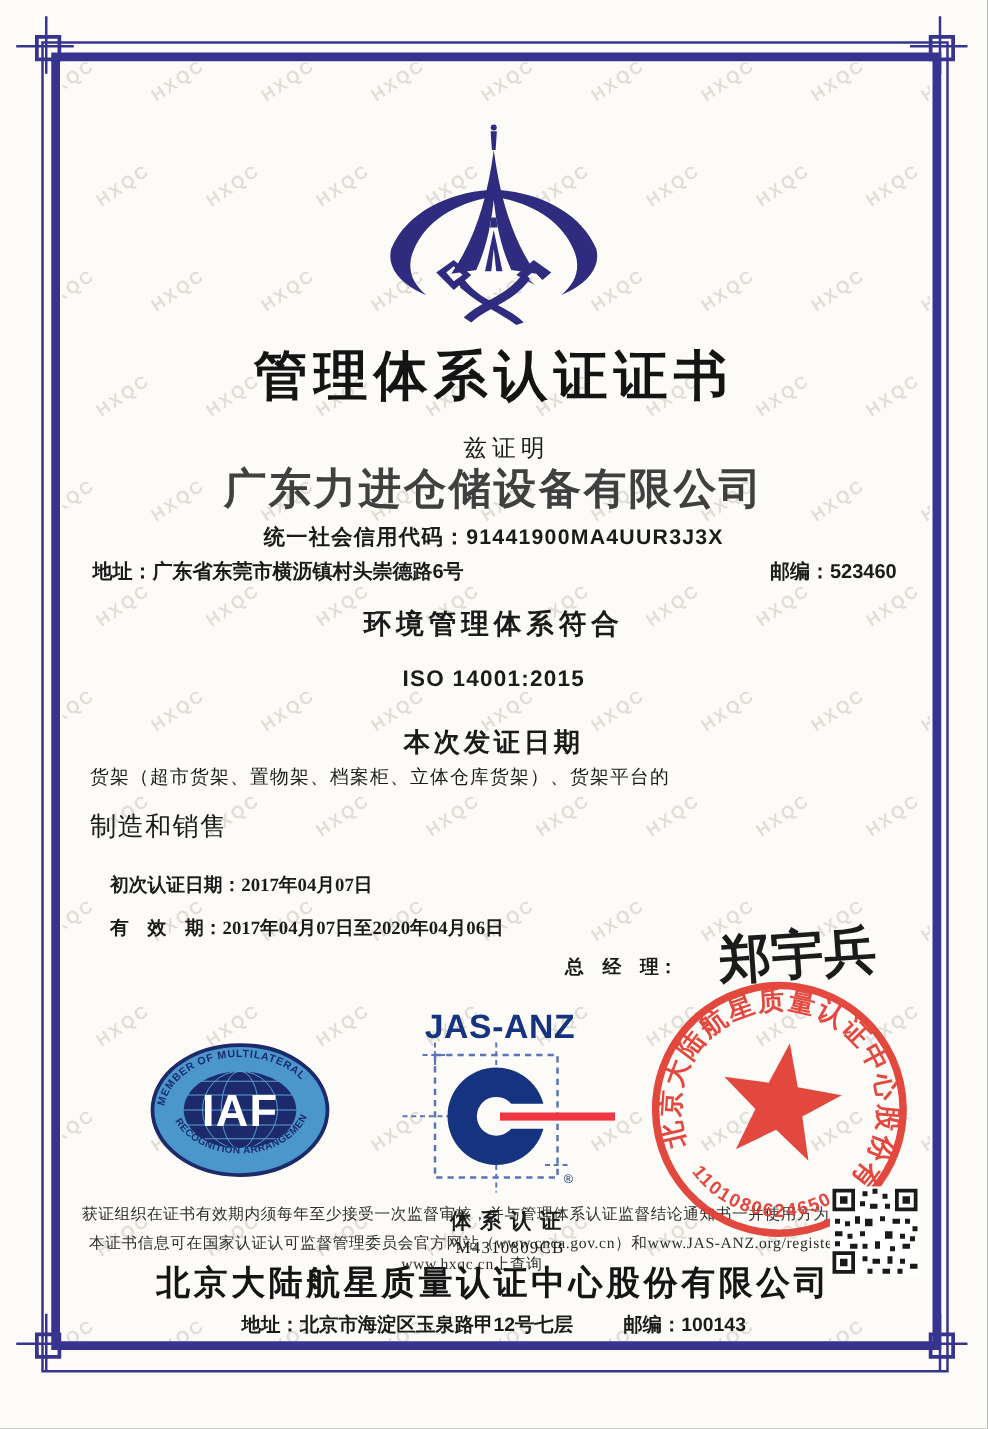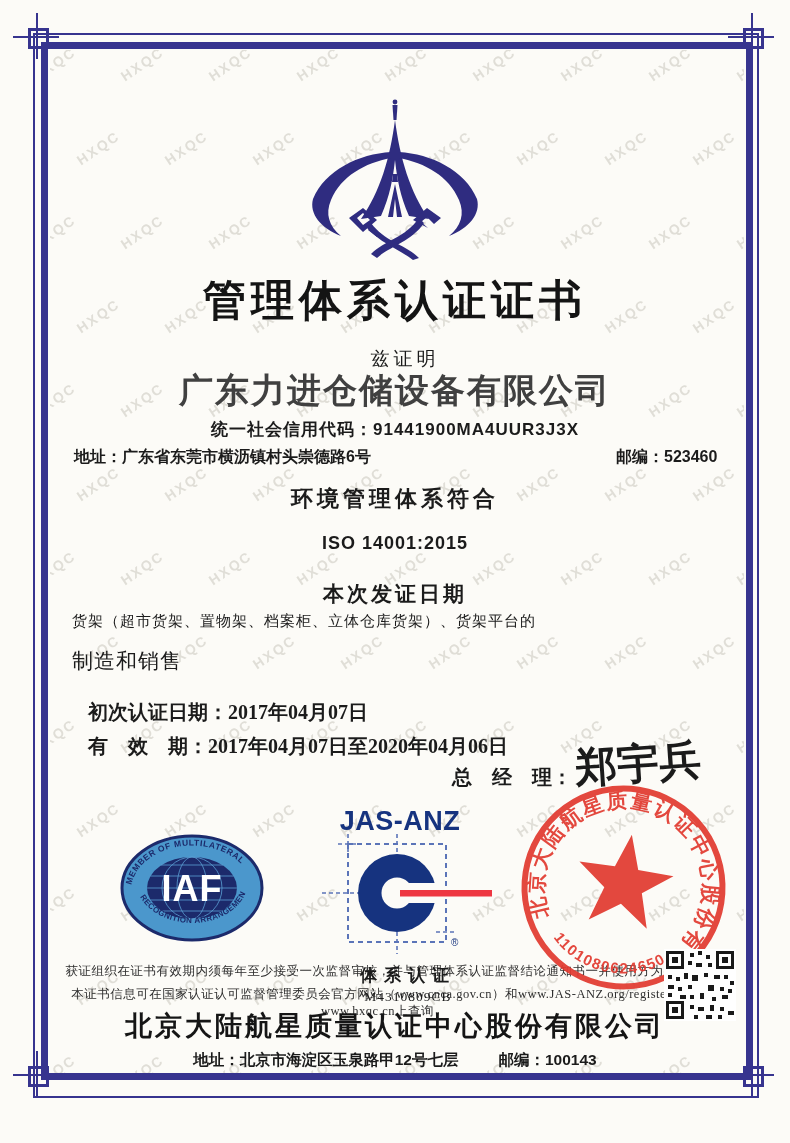--- a/index.html
+++ b/index.html
@@ -28,21 +28,21 @@
   .certify{top:346px;font-size:19px;letter-spacing:4px;padding-left:20px;}
   .company{top:368px;font-size:34px;font-weight:800;letter-spacing:2px;color:#404040;}
   .credit{top:418px;font-size:17px;font-weight:700;letter-spacing:1px;}
   .addr-label{left:74px;top:447px;font-size:16px;font-weight:600;}
   .postcode{left:616px;top:447px;font-size:16px;font-weight:600;}
   .env{top:484px;font-size:22px;font-weight:600;letter-spacing:4px;}
   .iso{top:533px;font-size:18px;font-weight:800;letter-spacing:1px;}
   .scope-title{top:580px;font-size:21px;font-weight:600;letter-spacing:3px;}
   .scope1{left:72px;top:612px;font-size:15px;letter-spacing:1px;}
   .scope2{left:72px;top:647px;font-size:21px;letter-spacing:1px;}
-  .f-row{font-size:20px;font-weight:600;}
+  .f-row{font-size:15px;font-weight:600;}
   .f-initial{left:88px;top:699px;} .f-issue{left:430px;top:699px;}
   .f-valid{left:88px;top:733px;}
   .f-certno{left:88px;top:764px;} .f-gm{left:452px;top:764px;}
   .signature{left:575px;top:736px;font-size:42px;font-weight:700;transform:rotate(-4deg);
     font-family:"DejaVu Serif","Liberation Serif",serif;}
   .note{left:55px;width:645px;text-align:center;font-size:12.5px;color:#2e2e2e;letter-spacing:0.5px;}
   .note1{top:963px;} .note2{top:986px;}
   .issuer{top:1008px;font-size:27px;font-weight:800;letter-spacing:3px;color:#151515;}
   .f-addr{top:1050px;font-size:15.5px;font-weight:600;}
   .f-addr .gap{display:inline-block;width:40px;}

